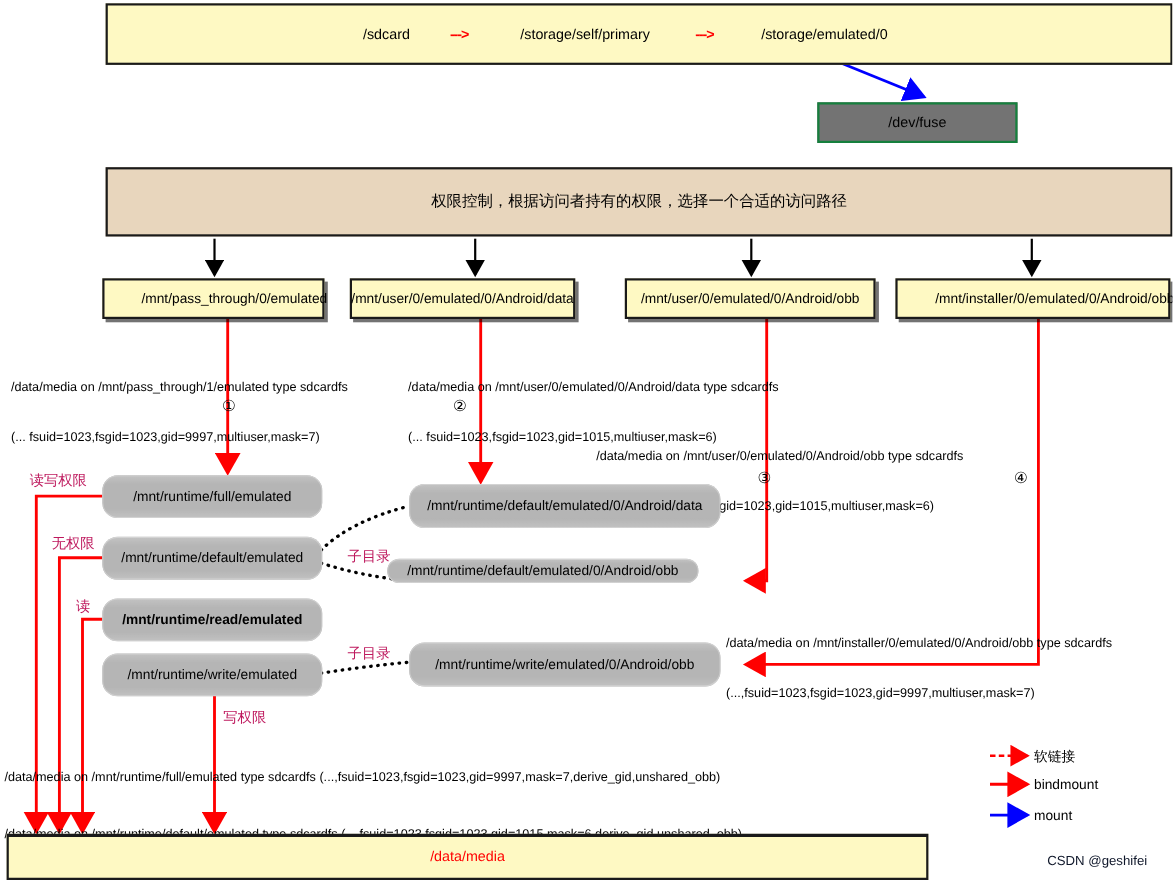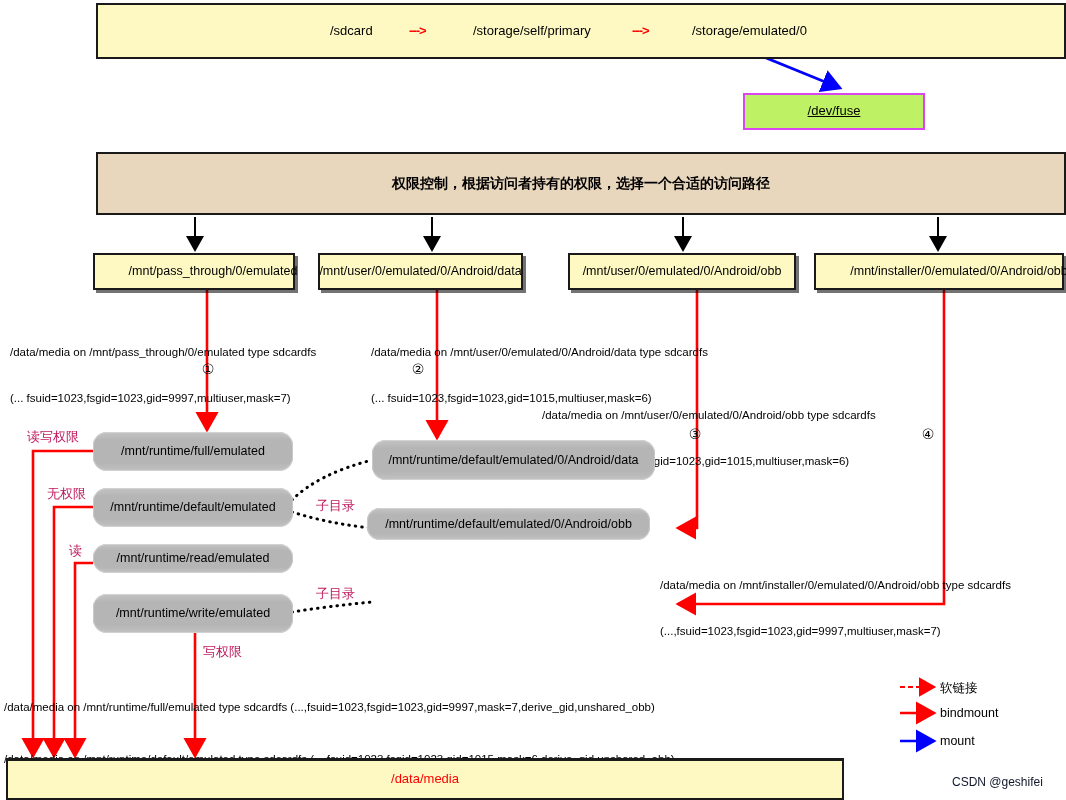--- a/index.html
+++ b/index.html
@@ -39,24 +39,23 @@
   }
   .blue-box.shadowed {
     box-shadow: 3px 3px 0 rgba(0,0,0,0.55);
   }
   .tan-box {
     background: #e8d6bd;
     border: 2px solid #1a1a1a;
     color: #000;
   }
   .gray-box {
-    background: #bef264;
-    border: 2px solid #d946ef;
-    color: #000;
-    text-decoration: underline;
+    background: #737373;
+    border: 2px solid #15803d;
+    color: #000;
   }
   .round-gray {
     background: #b5b5b5;
     border: none;
     border-radius: 14px;
     color: #000;
     box-shadow: inset 0 0 0 1px #c9c9c9;
   }
   .round-gray::before {
     content: "";
@@ -159,39 +158,39 @@
     <span class="redtext" style="position:absolute; left:311px; font-weight:bold; letter-spacing:-1px;">---&gt;</span>
     <span style="position:absolute; left:375px;">/storage/self/primary</span>
     <span class="redtext" style="position:absolute; left:534px; font-weight:bold; letter-spacing:-1px;">---&gt;</span>
     <span style="position:absolute; left:594px;">/storage/emulated/0</span>
   </div>
 
   <div class="box gray-box" style="left:743px; top:93px; width:182px; height:37px; font-size:13px;">
     <span>/dev/fuse</span>
   </div>
 
-  <div class="box tan-box" style="left:96px; top:152px; width:970px; height:63px; font-size:14px;font-weight:bold;">
+  <div class="box tan-box" style="left:96px; top:152px; width:970px; height:63px; font-size:14px;">
     <span class="cn" style="font-family:'DejaVu Sans','Liberation Sans',sans-serif;">权限控制，根据访问者持有的权限，选择一个合适的访问路径</span>
   </div>
 
   <div class="box blue-box shadowed" style="left:93px; top:253px; width:202px; height:37px; font-size:12.5px;padding-left:38px;">
     <span>/mnt/pass_through/0/emulated</span>
   </div>
   <div class="box blue-box shadowed" style="left:318px; top:253px; width:205px; height:37px; font-size:12.5px;justify-content:center;">
     <span>/mnt/user/0/emulated/0/Android/data</span>
   </div>
   <div class="box blue-box shadowed" style="left:568px; top:253px; width:228px; height:37px; font-size:12.5px;">
     <span>/mnt/user/0/emulated/0/Android/obb</span>
   </div>
   <div class="box blue-box shadowed" style="left:814px; top:253px; width:250px; height:37px; font-size:12.5px;padding-left:40px;">
     <span>/mnt/installer/0/emulated/0/Android/obb</span>
   </div>
 
   <div class="mount-note" style="left:10px; top:315px; font-size:11.5px;">
-    <div>/data/media on /mnt/pass_through/0/emulated type sdcardfs</div>
+    <div>/data/media on /mnt/pass_through/1/emulated type sdcardfs</div>
     <div>(... fsuid=1023,fsgid=1023,gid=9997,multiuser,mask=7)</div>
   </div>
 
   <div class="mount-note" style="left:371px; top:315px; font-size:11.5px;">
     <div>/data/media on /mnt/user/0/emulated/0/Android/data type sdcardfs</div>
     <div>(... fsuid=1023,fsgid=1023,gid=1015,multiuser,mask=6)</div>
   </div>
 
   <div class="mount-note" style="left:542px; top:378px; font-size:11.5px; text-align:center;">
     <div>/data/media on /mnt/user/0/emulated/0/Android/obb type sdcardfs</div>
@@ -207,32 +206,35 @@
   <div class="circ" style="left:409px; top:362px; border:none; font-size:14px; width:18px; height:18px;">②</div>
   <div class="circ" style="left:686px; top:427px; border:none; font-size:14px; width:18px; height:18px;">③</div>
   <div class="circ" style="left:919px; top:427px; border:none; font-size:14px; width:18px; height:18px;">④</div>
 
   <div class="box round-gray" style="left:93px; top:432px; width:200px; height:39px; font-size:12.5px;">
     <span>/mnt/runtime/full/emulated</span>
   </div>
   <div class="box round-gray" style="left:93px; top:488px; width:200px; height:39px; font-size:12.5px;">
     <span>/mnt/runtime/default/emulated</span>
   </div>
-  <div class="box round-gray" style="left:93px; top:544px; width:200px; height:29px; font-size:12.5px;">
+  <div class="box round-gray" style="left:93px; top:544px; width:200px; height:39px; font-size:12.5px;font-weight:bold;">
     <span>/mnt/runtime/read/emulated</span>
   </div>
   <div class="box round-gray" style="left:93px; top:594px; width:200px; height:39px; font-size:12.5px;">
     <span>/mnt/runtime/write/emulated</span>
   </div>
 
   <div class="box round-gray" style="left:372px; top:440px; width:283px; height:40px; font-size:12.5px;">
     <span>/mnt/runtime/default/emulated/0/Android/data</span>
   </div>
-  <div class="box round-gray" style="left:367px; top:508px; width:283px; height:32px; font-size:12.5px;border-radius:13px;">
+  <div class="box round-gray" style="left:352px; top:508px; width:283px; height:22px; font-size:12.5px;border-radius:13px;">
     <span>/mnt/runtime/default/emulated/0/Android/obb</span>
+  </div>
+  <div class="box round-gray" style="left:372px; top:584px; width:283px; height:40px; font-size:12.5px;">
+    <span>/mnt/runtime/write/emulated/0/Android/obb</span>
   </div>
 
   <div class="lbl cn" style="left:27px; top:428px; font-size:13px;">读写权限</div>
   <div class="lbl cn" style="left:47px; top:485px; font-size:13px;">无权限</div>
   <div class="lbl cn" style="left:69px; top:542px; font-size:13px;">读</div>
   <div class="lbl cn" style="left:203px; top:643px; font-size:13px;">写权限</div>
 
   <div class="lbl cn" style="left:316px; top:497px; font-size:13px;">子目录</div>
   <div class="lbl cn" style="left:316px; top:585px; font-size:13px;">子目录</div>
 

